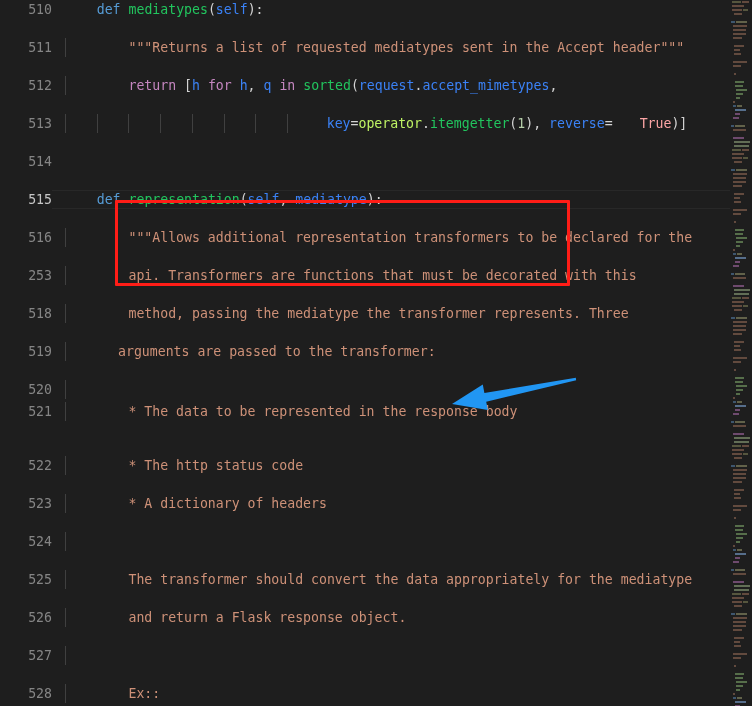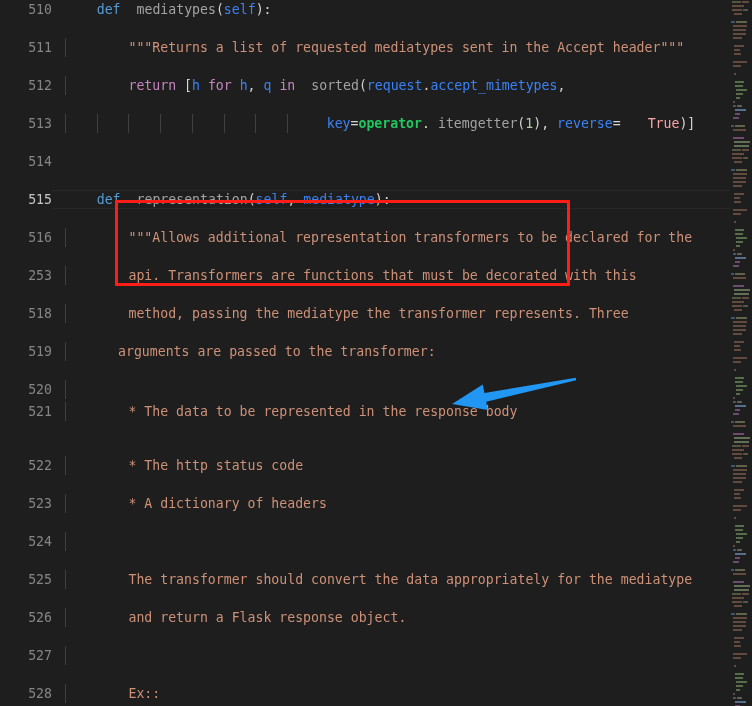--- a/index.html
+++ b/index.html
@@ -75,27 +75,27 @@
     position: absolute;
     top: 0;
     width: 1px;
     height: 19px;
     background: #404040;
   }
 
   
   .t-kw      { color: #c586c0; }  
   .t-def     { color: #569cd6; }  
-  .t-fn      { color: #a3a3a3; margin-left: 8px; }  
+  .t-fn      { color: #22c55e; }  
   .t-var     { color: #3b82f6; }  
   .t-str     { color: #ce9178; }  
   .t-num     { color: #b5cea8; }  
   .t-const   { color: #fca5a5; margin-left: 27px; }  
   .t-plain   { color: #d4d4d4; }  
-  .t-cls     { color: #22c55e; font-weight: bold; }  
+  .t-cls     { color: #bef264; }  
 
   
   .minimap {
     position: absolute;
     right: 0;
     top: 0;
     width: 22px;
     height: 706px;
     background: #1e1e1e;
     overflow: hidden;

